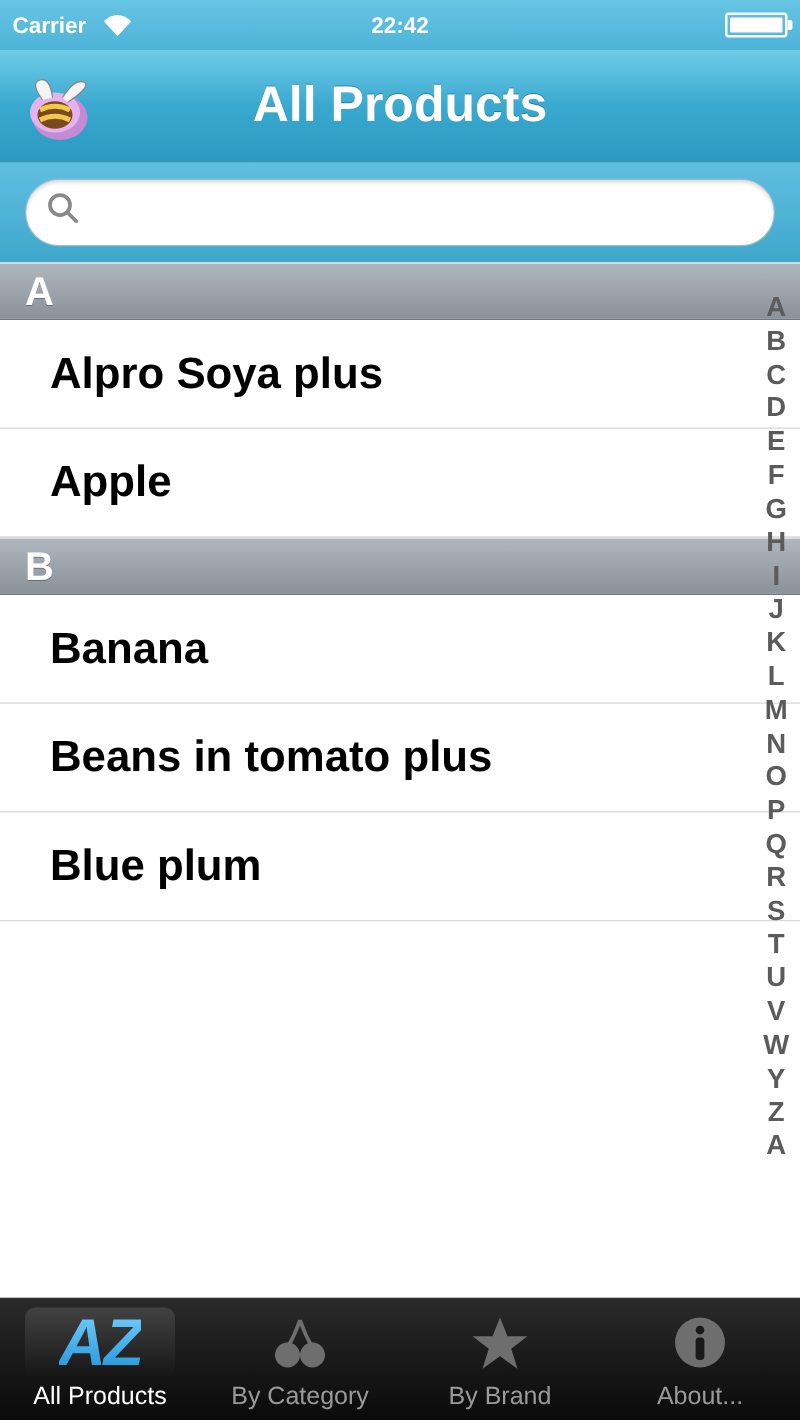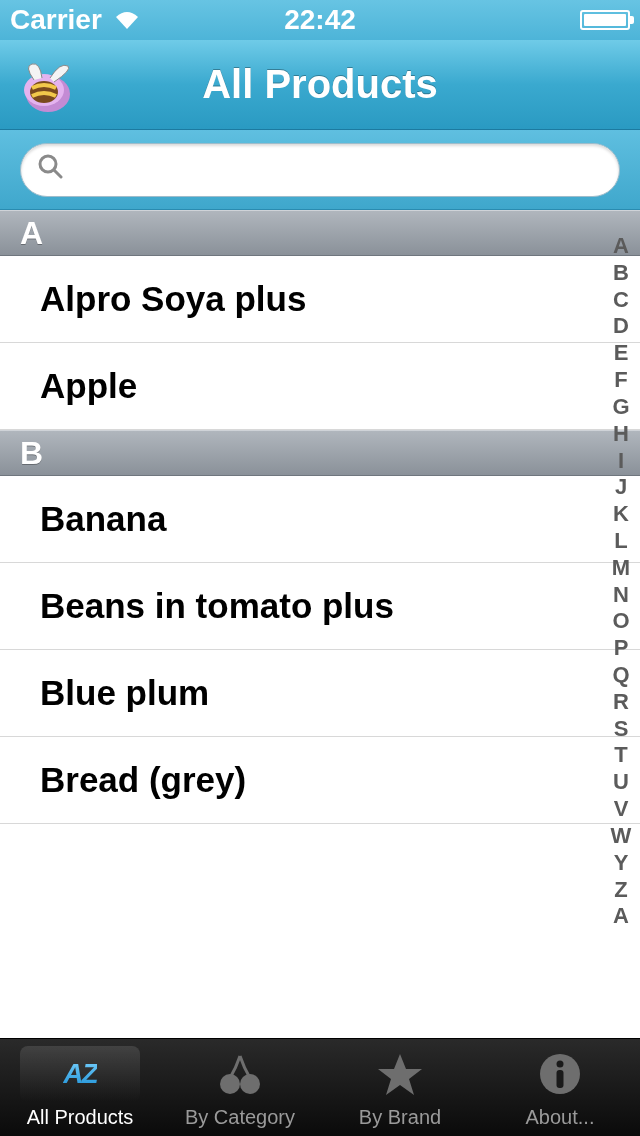--- a/index.html
+++ b/index.html
@@ -1,20 +1,20 @@
 <!DOCTYPE html>
 <html><head>
 <meta charset="utf-8">
 <style>
 * { margin: 0; padding: 0; box-sizing: border-box; font-family: -apple-system, "Helvetica Neue", Helvetica, Arial, sans-serif; }
 html, body { width: 640px; height: 1136px; overflow: hidden; background: #fff; }
 .screen { width: 640px; height: 1136px; display: flex; flex-direction: column; position: relative; }
 
 
-.status-bar { height: 40px; background: linear-gradient(#67c4e3,#4db4d8); display: flex; align-items: center; justify-content: space-between; padding: 0 10px; color: #fff; font-size: 28px; font-weight: 600; }
+.status-bar { height: 40px; background: linear-gradient(#67c4e3,#4db4d8); display: flex; align-items: center; justify-content: space-between; padding: 0 10px; color: #fff; font-size: 18px; font-weight: 600; }
 .status-left { display: flex; align-items: center; gap: 10px; }
 .status-center { position: absolute; left: 50%; transform: translateX(-50%); font-weight: 700; }
 .status-right { display: flex; align-items: center; }
 
 
 .nav-header { height: 90px; background: linear-gradient(#6fcbe8,#3aa9cf 50%,#2a9ac2); display: flex; align-items: center; justify-content: center; position: relative; border-bottom: 1px solid #1c7aa0; }
 .nav-title { color: #fff; font-size: 40px; font-weight: 700; text-shadow: 0 -1px 0 rgba(0,0,0,.3); }
 .app-logo { position: absolute; left: 14px; top: 14px; width: 64px; height: 64px; }
 
 
@@ -32,21 +32,21 @@
 
 .index-bar { position: absolute; right: 4px; top: 24px; bottom: 10px; width: 30px; display: flex; flex-direction: column; align-items: center; justify-content: flex-start; gap: 2.2px; color: #5b5b5b; font-size: 22px; font-weight: 600; z-index: 5; }
 .index-bar span { line-height: 1.12; }
 
 
 .tab-bar { height: 98px; background: linear-gradient(#2a2a2a,#0a0a0a); display: flex; border-top: 1px solid #000; }
 .tab { flex: 1; display: flex; flex-direction: column; align-items: center; justify-content: center; gap: 4px; color: #9a9a9a; font-size: 20px; }
 .tab.active { color: #fff; }
 .tab.active .tab-icon-wrap { background: linear-gradient(rgba(255,255,255,.12),rgba(255,255,255,0)); border-radius: 8px; }
 .tab-icon-wrap { width: 120px; height: 56px; display: flex; align-items: center; justify-content: center; }
-.tab-az { font-size: 28px; font-weight: 800; font-style: italic; background: linear-gradient(#7bd3ff,#1a8ed4); -webkit-background-clip: text; background-clip: text; color: transparent; letter-spacing: -2px; }
+.tab-az { font-size: 53px; font-weight: 800; font-style: italic; background: linear-gradient(#7bd3ff,#1a8ed4); -webkit-background-clip: text; background-clip: text; color: transparent; letter-spacing: -2px; }
 
 
 .battery { width: 50px; height: 20px; border: 2px solid #fff; border-radius: 3px; position: relative; }
 .battery::after { content: ""; position: absolute; right: -6px; top: 4px; width: 4px; height: 8px; background: #fff; border-radius: 0 2px 2px 0; }
 .battery-fill { position: absolute; inset: 2px; background: #fff; border-radius: 1px; }
 
 
 .wifi { position: relative; width: 30px; height: 22px; }
 .wifi svg { display: block; }
 </style>
@@ -101,21 +101,20 @@
 
   <div class="list-area">
     <div class="list-scroll" id="list-scroll">
         <div class="section-header">A</div>
         <div class="row">Alpro Soya plus</div>
         <div class="row">Apple</div>
         <div class="section-header">B</div>
         <div class="row">Banana</div>
         <div class="row">Beans in tomato plus</div>
         <div class="row">Blue plum</div>
-        <div class="row">Bread (grey)</div>
       </div>
     <div class="index-bar" id="index-bar">
         <span>A</span>
         <span>B</span>
         <span>C</span>
         <span>D</span>
         <span>E</span>
         <span>F</span>
         <span>G</span>
         <span>H</span>

